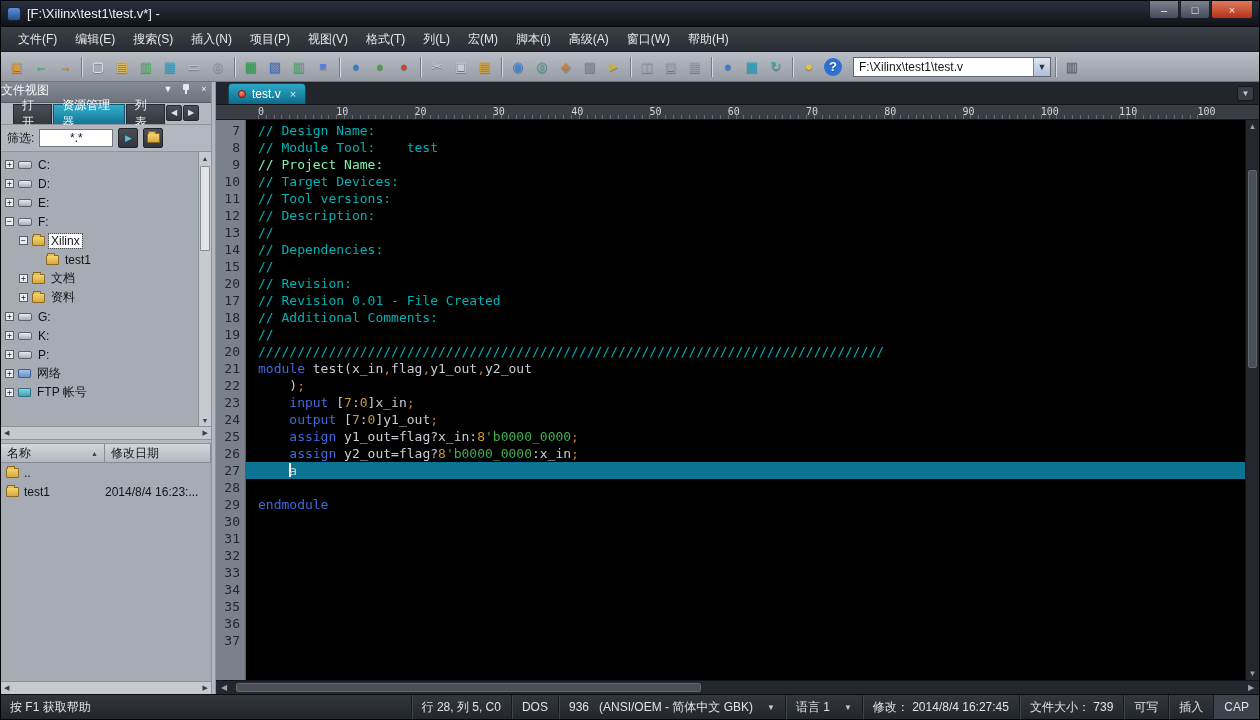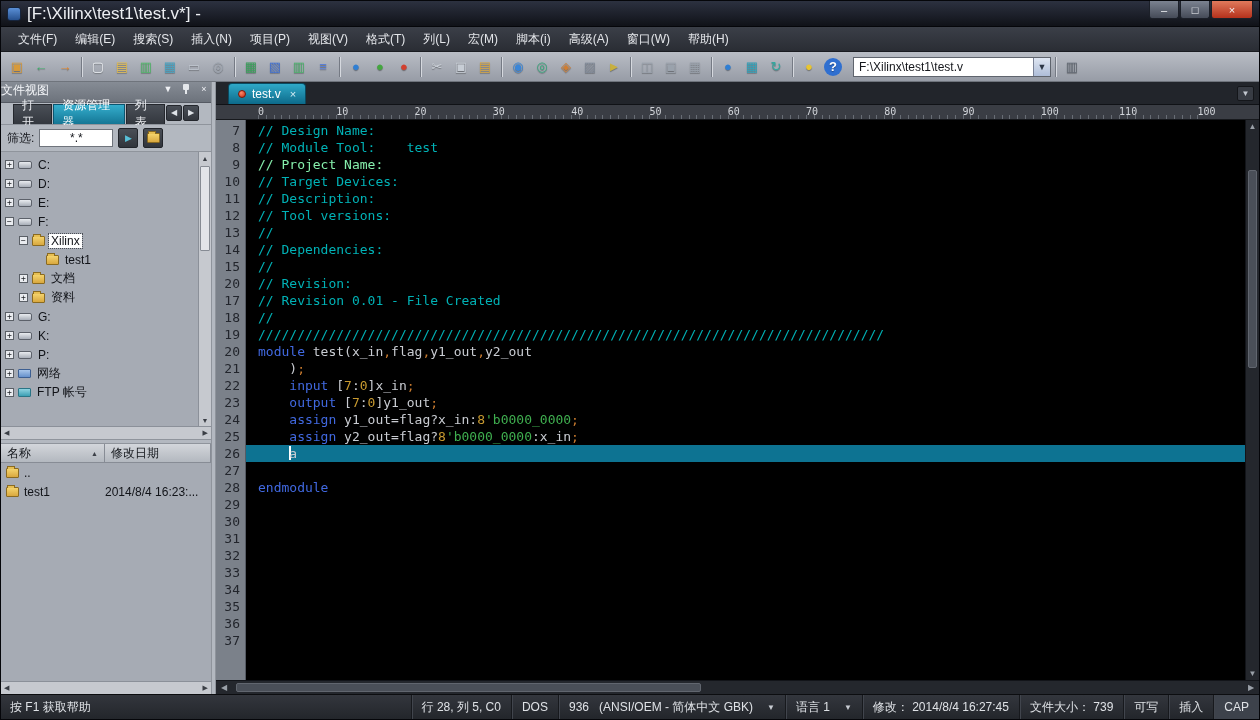--- a/index.html
+++ b/index.html
@@ -3,21 +3,21 @@
 <meta charset="utf-8">
 <style>
   *{box-sizing:border-box;margin:0;padding:0}
   html,body{width:1260px;height:720px;overflow:hidden}
   body{font-family:"Liberation Sans","DejaVu Sans",sans-serif;font-size:12px;background:#14161a;color:#e6e8ec}
   .window{width:1260px;height:720px;display:flex;flex-direction:column;border:1px solid #05060a;background:#2e3138}
 
   
   .titlebar{height:26px;flex:0 0 26px;background:linear-gradient(#2c3140,#101218);display:flex;align-items:center;padding-left:6px;position:relative;border-bottom:1px solid #05060a}
   .appicon{width:14px;height:14px;border-radius:3px;background:linear-gradient(#5a8fd6,#27518f);border:1px solid #16243c;margin-right:6px}
-  .title{color:#eceef2;font-size:17px;white-space:pre}
+  .title{color:#eceef2;font-size:13px;white-space:pre}
   .winbtns{position:absolute;right:6px;top:0;display:flex}
   .wbtn{width:30px;height:18px;display:flex;align-items:center;justify-content:center;font-size:11px;color:#f2f4f8;background:linear-gradient(#7b8290,#454b58);border:1px solid #1c2029;border-top:none;border-radius:0 0 3px 3px;margin-left:1px}
   .wbtn.close{width:42px;background:linear-gradient(#e07a5c,#b5311c);}
 
   
   .menubar{height:25px;flex:0 0 25px;background:linear-gradient(#3b3f48,#2a2d34);display:flex;align-items:stretch;border-bottom:1px solid #1a1c21;padding-left:8px}
   .menu-item{display:flex;align-items:center;padding:0 9px;color:#e4e6ea;font-size:12px}
 
   
   .toolbar{height:30px;flex:0 0 30px;background:linear-gradient(#b9bdc5,#979ca6);display:flex;align-items:center;padding:0 4px;border-bottom:1px solid #6f747c}
@@ -399,27 +399,28 @@
             <div class="ln">34</div>
             <div class="ln">35</div>
             <div class="ln">36</div>
             <div class="ln">37</div>
           </div>
         <div class="codearea">
             <div class="code-line"><span style="color: rgb(0, 178, 182);">// Design Name: </span></div>
             <div class="code-line"><span style="color: rgb(0, 178, 182);">// Module Tool:    test</span></div>
             <div class="code-line"><span style="color: #86efac;">// Project Name: </span></div>
             <div class="code-line"><span style="color: rgb(0, 178, 182);">// Target Devices: </span></div>
+            <div class="code-line"><span style="color: rgb(0, 178, 182);">// Tool versions: </span></div>
             <div class="code-line"><span style="color: rgb(0, 178, 182);">// Description: </span></div>
-            <div class="code-line"><span style="color: rgb(0, 178, 182);">// Tool versions: </span></div>
             <div class="code-line"><span style="color: rgb(0, 178, 182);">//</span></div>
             <div class="code-line"><span style="color: rgb(0, 178, 182);">// Dependencies: </span></div>
             <div class="code-line"><span style="color: rgb(0, 178, 182);">//</span></div>
             <div class="code-line"><span style="color: rgb(0, 178, 182);">// Revision:</span></div>
             <div class="code-line"><span style="color: rgb(0, 178, 182);">// Revision 0.01 - File Created</span></div>
+            <div class="code-line"><span style="color: rgb(0, 178, 182);">// Additional Comments:</span></div>
             <div class="code-line"><span style="color: rgb(0, 178, 182);">//</span></div>
             <div class="code-line"><span style="color: rgb(0, 178, 182);">////////////////////////////////////////////////////////////////////////////////</span></div>
             <div class="code-line"><span style="color: rgb(65, 105, 225);">module</span><span style="color: rgb(201, 204, 210);"> test(</span><span style="color: rgb(201, 204, 210);">x_in</span><span style="color: rgb(200, 122, 46);">,</span><span style="color: rgb(201, 204, 210);">flag</span><span style="color: rgb(200, 122, 46);">,</span><span style="color: rgb(201, 204, 210);">y1_out</span><span style="color: rgb(200, 122, 46);">,</span><span style="color: rgb(201, 204, 210);">y2_out</span></div>
             <div class="code-line"><span style="color: rgb(201, 204, 210);">    )</span><span style="color: rgb(200, 122, 46);">;</span></div>
             <div class="code-line"><span style="color: rgb(201, 204, 210);">    </span><span style="color: rgb(65, 105, 225);">input</span><span style="color: rgb(201, 204, 210);"> [</span><span style="color: rgb(200, 154, 48);">7</span><span style="color: rgb(201, 204, 210);">:</span><span style="color: rgb(200, 154, 48);">0</span><span style="color: rgb(201, 204, 210);">]x_in</span><span style="color: rgb(200, 122, 46);">;</span></div>
             <div class="code-line"><span style="color: rgb(201, 204, 210);">    </span><span style="color: rgb(65, 105, 225);">output</span><span style="color: rgb(201, 204, 210);"> [</span><span style="color: rgb(200, 154, 48);">7</span><span style="color: rgb(201, 204, 210);">:</span><span style="color: rgb(200, 154, 48);">0</span><span style="color: rgb(201, 204, 210);">]y1_out</span><span style="color: rgb(200, 122, 46);">;</span></div>
             <div class="code-line"><span style="color: rgb(201, 204, 210);">    </span><span style="color: rgb(65, 105, 225);">assign</span><span style="color: rgb(201, 204, 210);"> y1_out=</span><span style="color: rgb(201, 204, 210);">flag</span><span style="color: rgb(201, 204, 210);">?</span><span style="color: rgb(201, 204, 210);">x_in</span><span style="color: rgb(201, 204, 210);">:</span><span style="color: rgb(200, 154, 48);">8</span><span style="color: rgb(63, 174, 79);">'b0000_0000</span><span style="color: rgb(200, 122, 46);">;</span></div>
             <div class="code-line"><span style="color: rgb(201, 204, 210);">    </span><span style="color: rgb(65, 105, 225);">assign</span><span style="color: rgb(201, 204, 210);"> y2_out=</span><span style="color: rgb(201, 204, 210);">flag</span><span style="color: rgb(201, 204, 210);">?</span><span style="color: rgb(200, 154, 48);">8</span><span style="color: rgb(63, 174, 79);">'b0000_0000</span><span style="color: rgb(201, 204, 210);">:</span><span style="color: rgb(201, 204, 210);">x_in</span><span style="color: rgb(200, 122, 46);">;</span></div>
             <div class="code-line" style="background: rgb(13, 115, 146);"><span style="color: rgb(201, 204, 210);">    </span><span class="caret"></span><span style="color: rgb(201, 204, 210);">a</span></div>
             <div class="code-line"></div>

